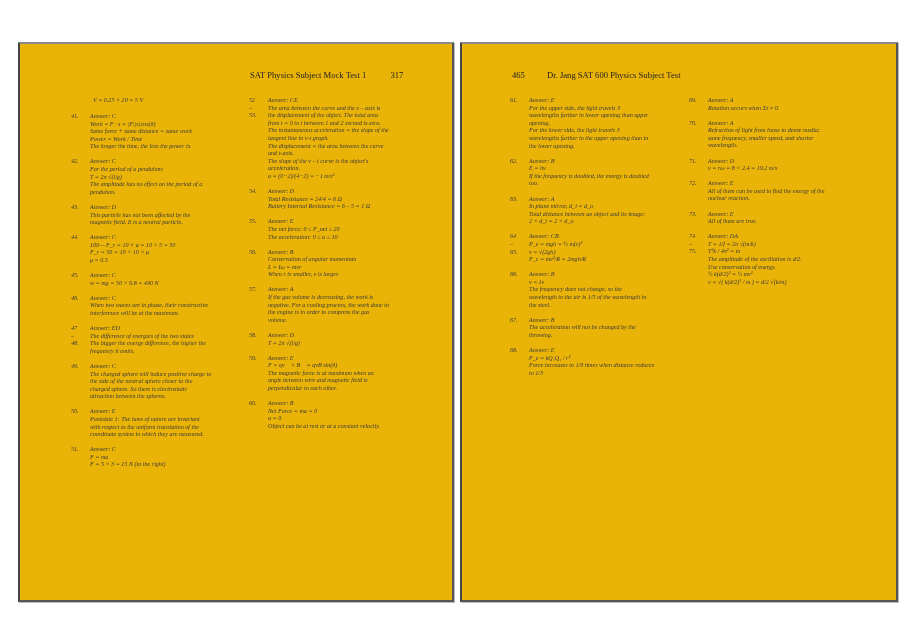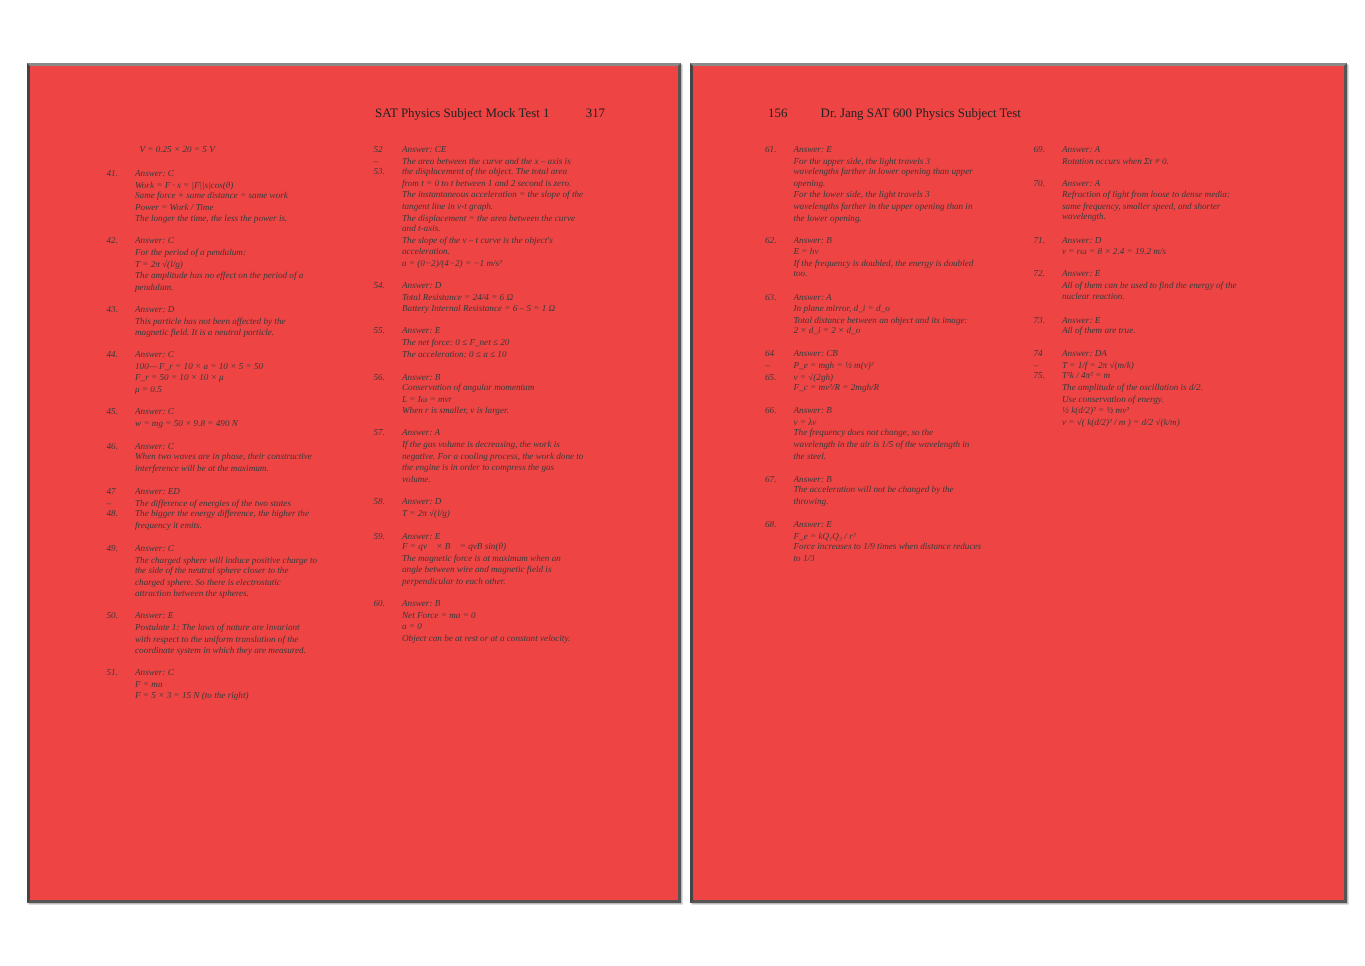--- a/index.html
+++ b/index.html
@@ -1,17 +1,17 @@
 <!DOCTYPE html>
 <html><head>
 <meta charset="utf-8">
 <style>
   html, body { margin:0; padding:0; background:#ffffff; }
   body { width:910px; height:644px; position:relative; overflow:hidden; font-family:"Liberation Serif","DejaVu Serif",serif; color:#333; }
-  .page { position:absolute; top:42px; height:560px; background:#ef4444;
+  .page { position:absolute; top:42px; height:560px; background:#eab308;
           border-top:2px solid #8a8a8a; border-left:2px solid #444; border-right:2px solid #555; border-bottom:2px solid #555;
           box-shadow: 1px 1px 0 #bbb; box-sizing:border-box; }
   #page-left { left:18px; width:436px; }
   #page-right { left:460px; width:438px; }
   .hdr { position:absolute; top:26px; font-size:8.6px; color:#222; white-space:nowrap; }
   .hdr .num { display:inline-block; }
   .col { position:absolute; font-size:6.1px; line-height:7.6px; font-style:italic; color:#3a3a3a; }
   .entry { position:relative; padding-left:19px; margin-bottom:7.5px; }
   .entry .qn { position:absolute; left:0; top:0; font-style:italic; width:18px; }
   .line { display:block; white-space:nowrap; }
@@ -160,21 +160,21 @@
         <span class="line">Answer: B</span>
         <span class="line">Net Force = ma = 0</span>
         <span class="line">a = 0</span>
         <span class="line">Object can be at rest or at a constant velocity.</span>
       </div>
     </div>
 </div>
 
 <div class="page" id="page-right">
   <div class="hdr" style="left:50px;">
-    <span class="num">156</span>
+    <span class="num">465</span>
     <span style="margin-left:20px;">Dr. Jang SAT 600 Physics Subject Test</span>
   </div>
   <div class="col" id="r-col1" style="left:48px; top:53px; width:185px;">
       <div class="entry">
         <div class="qn" style="white-space: pre;">61.</div>
         <span class="line">Answer: E</span>
         <span class="line">For the upper side, the light travels 3</span>
         <span class="line">wavelengths farther in lower opening than upper</span>
         <span class="line">opening.</span>
         <span class="line">For the lower side, the light travels 3</span>

